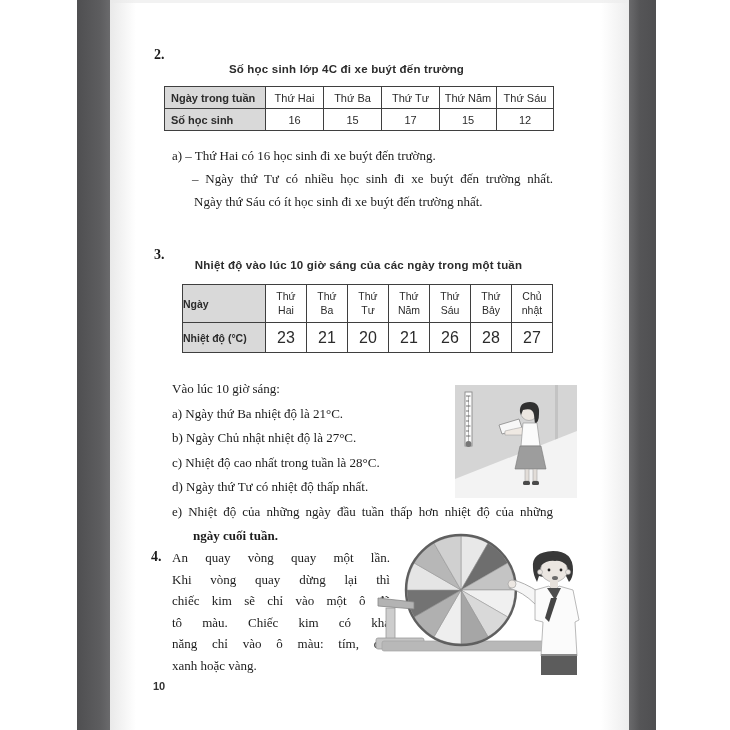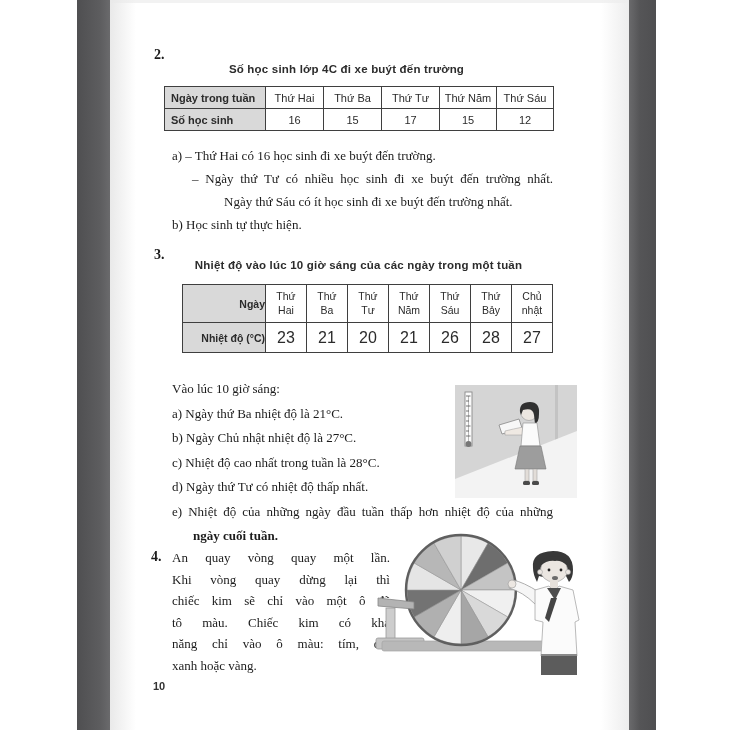--- a/index.html
+++ b/index.html
@@ -22,33 +22,33 @@
   table.dtable{border-collapse:collapse;table-layout:fixed;position:absolute;
                font-family:"Liberation Sans","DejaVu Sans",sans-serif;color:#2b2b2b;}
   table.dtable td,table.dtable th{border:1.6px solid #3f3f3f;text-align:center;
                padding:0;font-weight:normal;overflow:hidden;}
   table.dtable .lab{background:#d9d9d9;font-weight:bold;text-align:left;padding-left:6px;margin-left:20px;}
   table.t1{font-size:11px;}
   table.t1 td,table.t1 th{height:21px;}
   table.t2{font-size:10.5px;}
   table.t2 .hdr td{height:37px;white-space:pre-line;line-height:1.25;}
   table.t2 .val td{height:29px;font-size:16px;}
-  table.t2 .lab{text-align:right;padding-left:0;}
+  table.t2 .lab{text-align:left;padding-left:0;}
 
   .stack{position:absolute;font-size:13px;}
   .stack > div{text-align:left;}
   .p2s{left:172px;top:148px;width:381px;}
   .p2s > div{height:23px;}
   .p3s{left:172px;top:381px;width:381px;}
   .p3s > div{height:24.5px;}
   .p4s{left:172px;top:550px;width:218px;}
   .p4s > div{height:21.6px;}
   .stretch{text-align:justify !important;text-align-last:justify;}
   .ind20{margin-left:20px;}
-  .ind41{margin-left:52px;}
+  .ind41{margin-left:22px;}
   .ind21{margin-left:21px;font-weight:bold;}
   .nw{white-space:nowrap;}
 
   .pagenum{font-family:"Liberation Sans","DejaVu Sans",sans-serif;font-weight:bold;
            font-size:11px;color:#333;}
   svg{display:block;}
 </style>
 </head>
 <body>
 
@@ -90,21 +90,20 @@
       <td>15</td>
       <td>12</td>
     </tr>
   </tbody>
     </table>
 
   <div class="stack p2s">
     <div class="nw">a) – Thứ Hai có 16 học sinh đi xe buýt đến trường.</div>
     <div class="stretch ind20">– Ngày thứ Tư có nhiều học sinh đi xe buýt đến trường nhất.</div>
     <div class="nw ind41">Ngày thứ Sáu có ít học sinh đi xe buýt đến trường nhất.</div>
-    <div class="nw">b) Học sinh tự thực hiện.</div>
   </div>
 
   <div class="abs qnum" style="left:154px;top:247px;">3.</div>
 
   <div class="abs ttitle" style="left:164px;top:259px;width:389px;">Nhiệt độ vào lúc 10 giờ sáng của các ngày trong một tuần</div>
 
   <table class="dtable t2" style="left:182px;top:284px;width:370px;">
     <colgroup>
         <col style="width:83px">
         <col style="width:41px">

